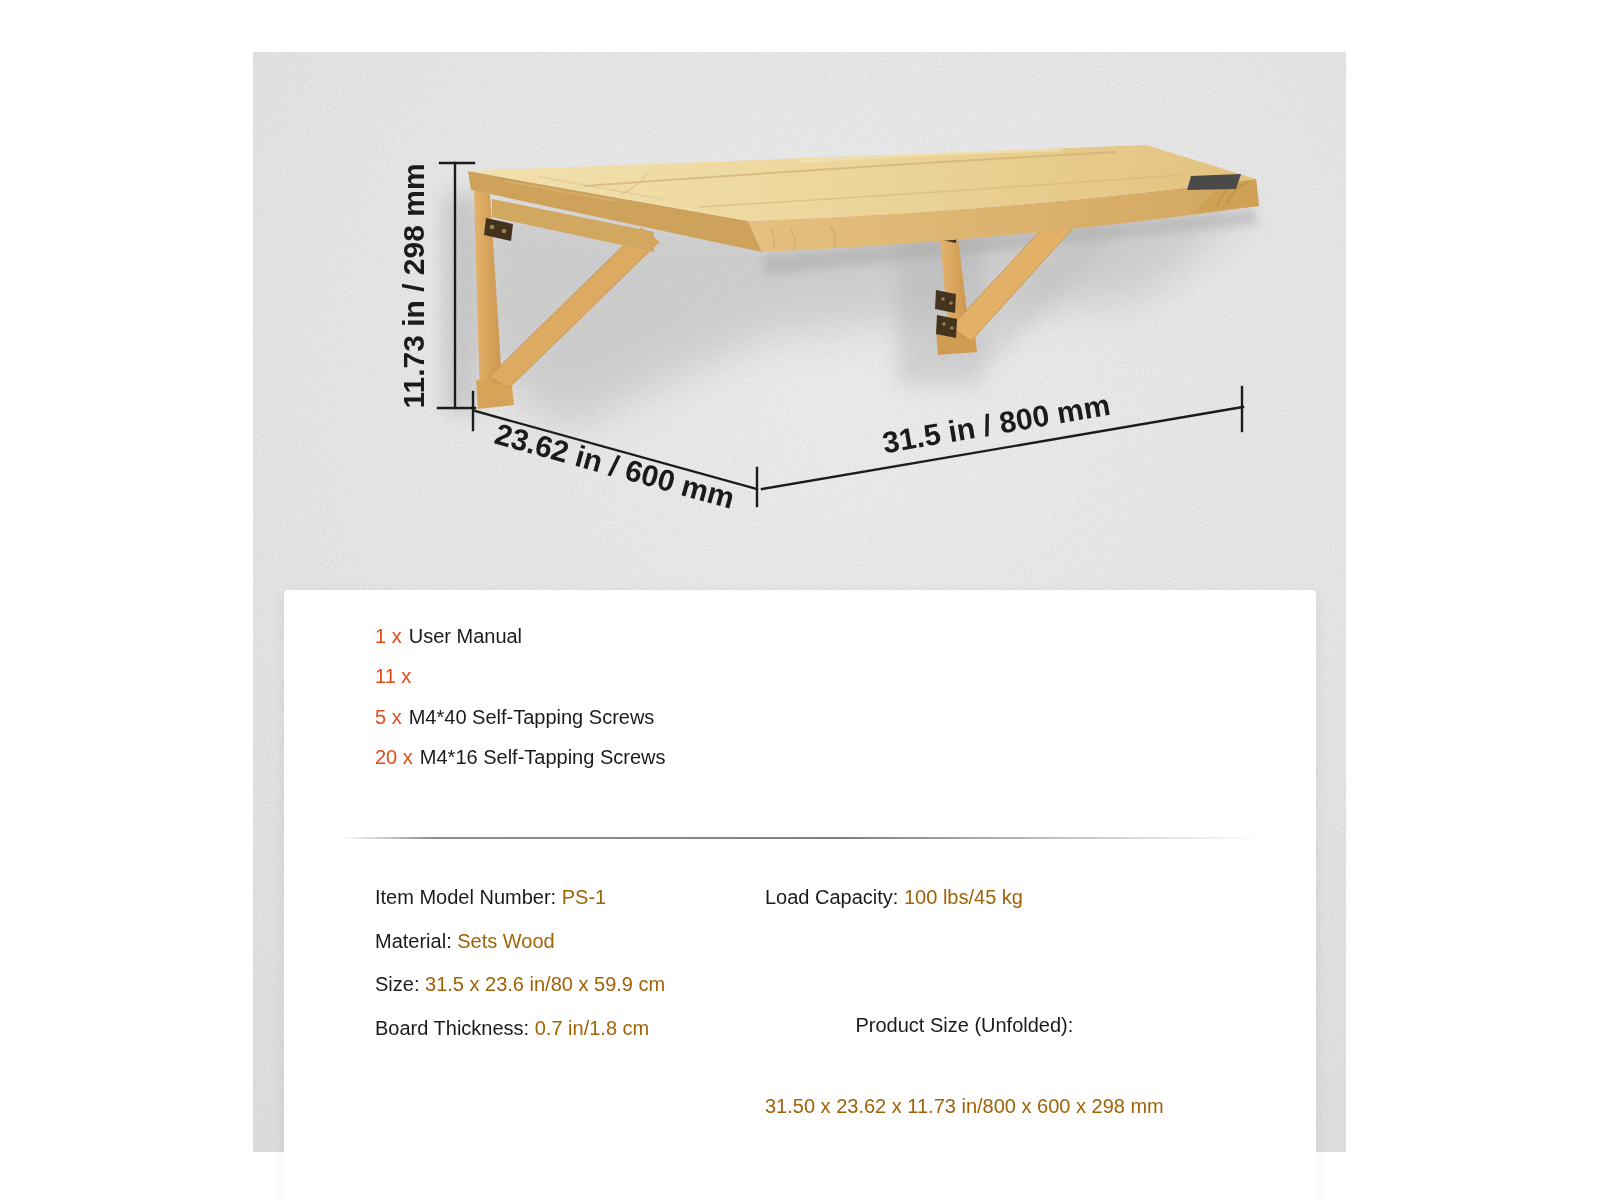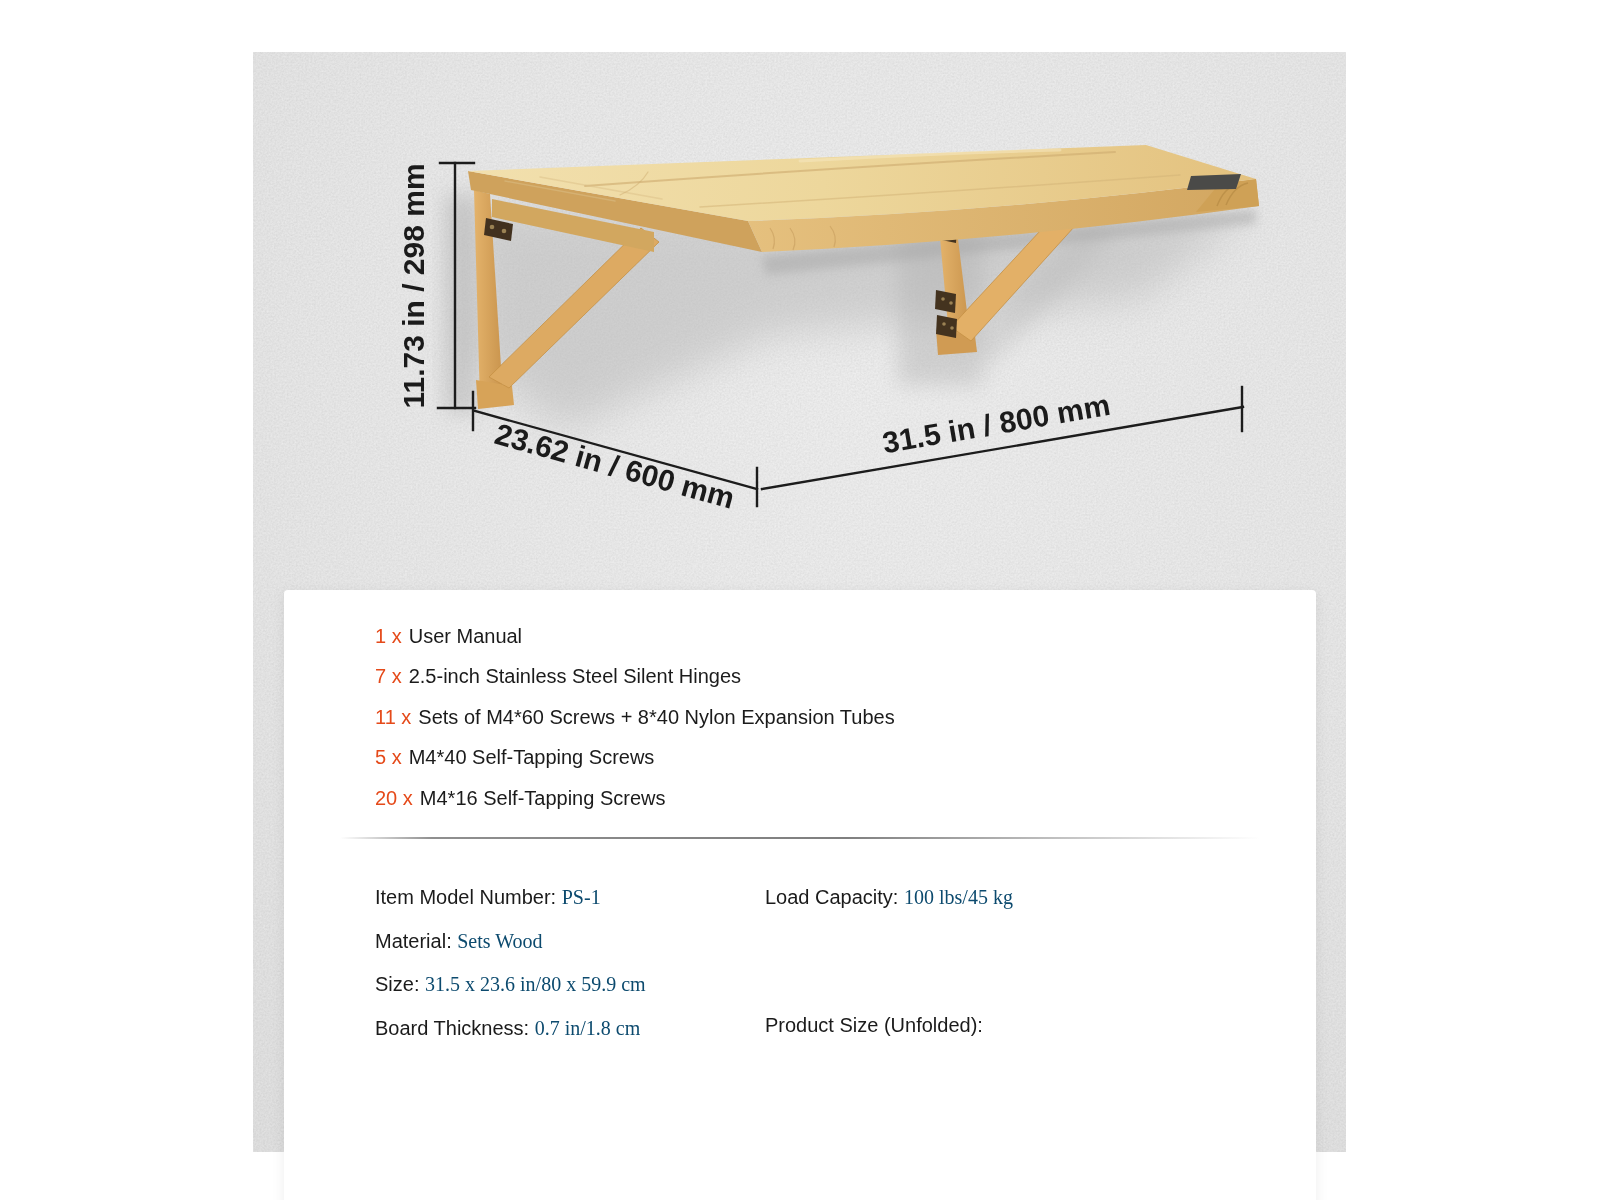--- a/index.html
+++ b/index.html
@@ -8,21 +8,21 @@
   #scene{position:absolute;left:0;top:0;width:1600px;height:1200px;}
   
   .card{position:absolute;left:284px;top:590px;width:1032px;height:660px;
         background:#ffffff;border-radius:4px;box-shadow:0 3px 14px rgba(0,0,0,.07);}
   .pkg{position:absolute;left:91px;top:26px;}
   .pkg-row{height:40.5px;display:flex;align-items:center;font-size:20px;white-space:pre;}
   .qty{color:#E54A1A;margin-right:7px;}
   .divider{position:absolute;left:56px;top:247px;width:920px;height:2px;
            background:linear-gradient(90deg,rgba(140,140,140,0) 0%,#8f8f8f 10%,#7f7f7f 55%,rgba(140,140,140,0) 100%);}
   .spec{position:absolute;font-size:20px;line-height:27px;white-space:pre;}
-  .spec .val{color:#0c4a6e;font-family:Liberation Serif, serif;}
+  .spec .val{color:#a16207;}
   .sl0{left:91px;top:294px;}  .sl1{left:91px;top:338px;}
   .sl2{left:91px;top:381px;}  .sl3{left:91px;top:425px;text-align:right;}
   .sr0{left:481px;top:294px;} .sr1{left:481px;top:339px;}
   .sr2{left:481px;top:368px;text-align:center;}
 </style>
 </head>
 <body>
 
 <svg id="scene" viewBox="0 0 1600 1200">
   <defs>
@@ -136,30 +136,30 @@
     <text transform="translate(424,286) rotate(-90)">11.73 in / 298 mm</text>
     <text transform="translate(612,476) rotate(15.5)">23.62 in / 600 mm</text>
     <text transform="translate(998,434) rotate(-9.7)">31.5 in / 800 mm</text>
   </g>
 </svg>
 
 <div class="card">
 
   <div class="pkg">
     <div class="pkg-row"><span class="qty">1 x</span><span>User Manual</span></div>
-    <div class="pkg-row"><span class="qty">7 x</span><span>2.5-inch Stainless Steel Silent Hinges</span></div>
-    <div class="pkg-row"><span class="qty">11 x</span><span>Sets of M4*60 Screws + 8*40 Nylon Expansion Tubes</span></div>
+    <div class="pkg-row"><span class="qty">11 x</span></div>
     <div class="pkg-row"><span class="qty">5 x</span><span>M4*40 Self-Tapping Screws</span></div>
     <div class="pkg-row"><span class="qty">20 x</span><span>M4*16 Self-Tapping Screws</span></div>
   </div>
 
   <div class="divider"></div>
 
   <div class="spec sl0"><span>Item Model Number: </span><span class="val">PS-1</span></div>
   <div class="spec sl1"><span>Material: </span><span class="val">Sets Wood</span></div>
   <div class="spec sl2"><span>Size: </span><span class="val">31.5 x 23.6 in/80 x 59.9 cm</span></div>
   <div class="spec sl3"><span>Board Thickness: </span><span class="val">0.7 in/1.8 cm</span></div>
 
   <div class="spec sr0"><span>Load Capacity: </span><span class="val">100 lbs/45 kg</span></div>
   <div class="spec sr2">
     <div>Product Size (Unfolded):</div>
+    <div class="val">31.50 x 23.62 x 11.73 in/800 x 600 x 298 mm</div>
   </div>
 </div>
 
 </body></html>

